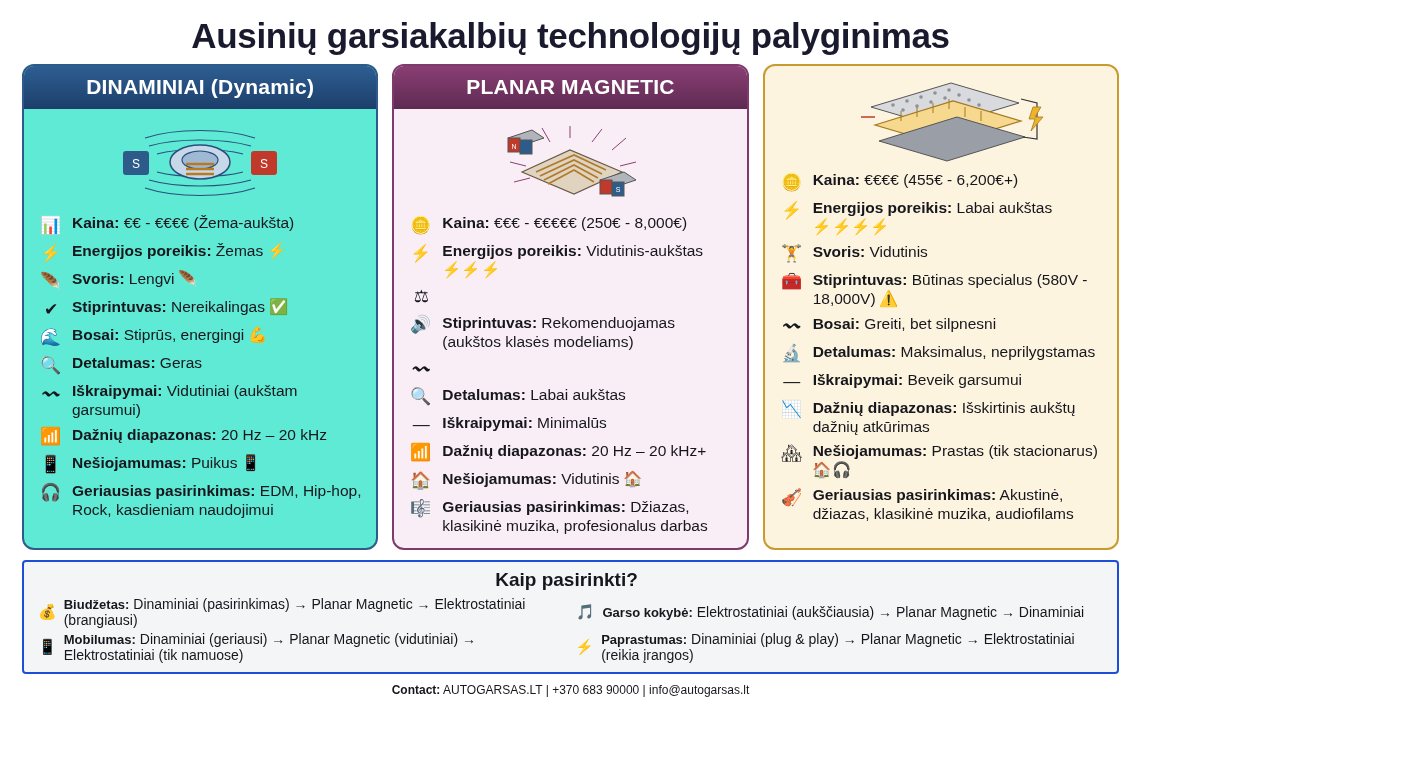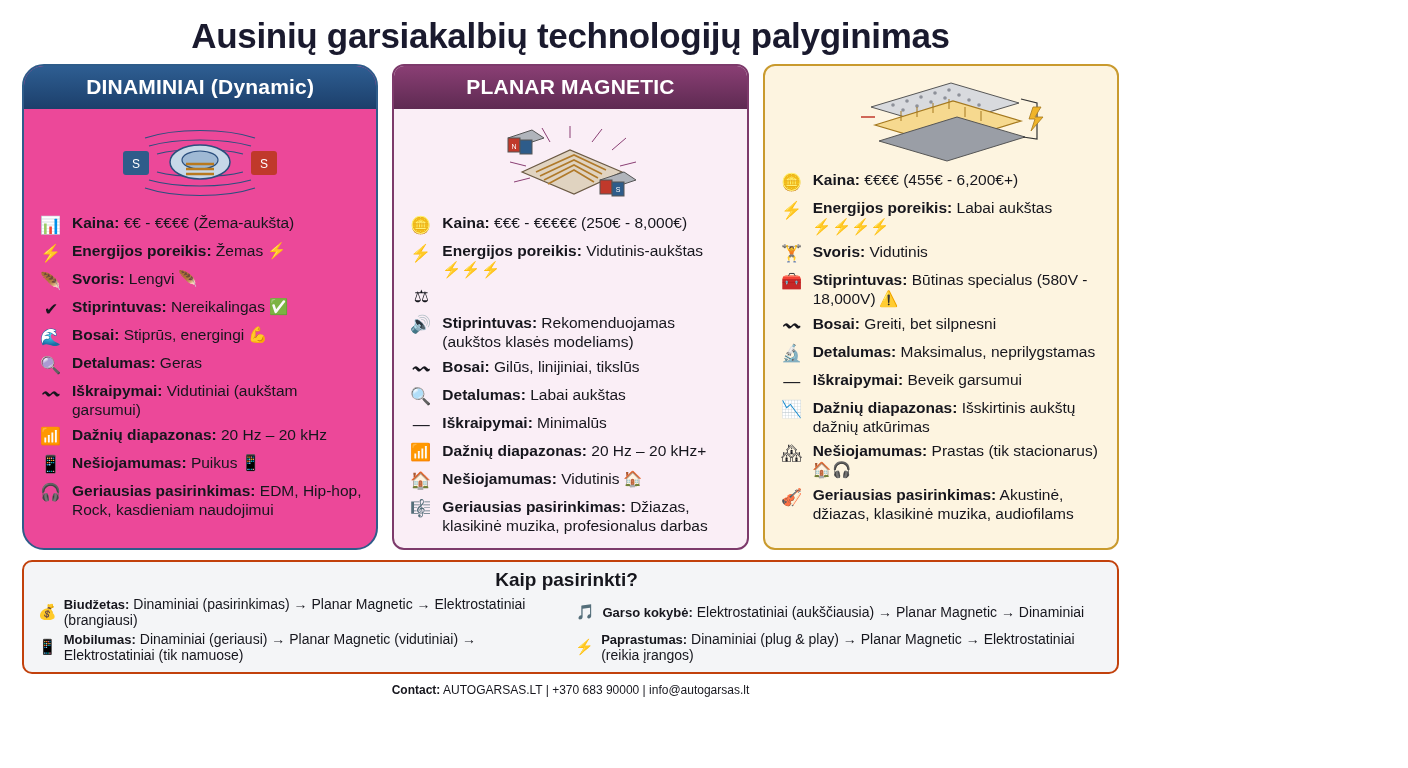--- a/index.html
+++ b/index.html
@@ -42,21 +42,21 @@
     font-weight: bold;
     color: #ffffff;
     padding: 9px 4px 10px 4px;
     letter-spacing: 0.2px;
   }
   .card-body {
     flex: 1;
     padding: 8px 12px 10px 12px;
   }
   
-  .c1 { border-color: #2e5c8a; background: #ec4899; border-radius: 22px; }
+  .c1 { border-color: #2e5c8a; background: #5eead4; }
   .c1 .card-hd { background: linear-gradient(180deg,#2e5e92 0%, #1c3f6b 100%); }
   
   .c2 { border-color: #7d3a6b; background: #faeef6; }
   .c2 .card-hd { background: linear-gradient(180deg,#8a3f74 0%, #5e2a52 100%); }
   
   .c3 { border-color: #c99a2e; background: #fdf4e0; }
   .c3 .card-hd { background: linear-gradient(180deg,#e3b14a 0%, #c98f2a 100%); }
 
   .art {
     height: 92px;
@@ -82,22 +82,22 @@
     align-items: center;
     justify-content: center;
     font-size: 17px;
     line-height: 1;
   }
   .row .txt { flex: 1; }
   .row .txt b { font-weight: bold; }
 
   .howto {
     margin: 10px 22px 0 22px;
-    border: 2px solid #c2410c;
-    border-radius: 10px;
+    border: 2px solid #1d4ed8;
+    border-radius: 4px;
     background: #f4f5f7;
     padding: 7px 22px 9px 14px;
   }
   .howto-title {
     text-align: center;
     font-weight: bold;
     font-size: 19px;
     color: #16161d;
     margin-bottom: 5px;
   }
@@ -253,21 +253,20 @@
             </div>
           <div class="row">
               <span class="ico">⚖</span>
             </div>
           <div class="row">
               <span class="ico">🔊</span>
               <span class="txt"><b>Stiprintuvas:</b><span> Rekomenduojamas (aukštos klasės modeliams)</span></span>
             </div>
           <div class="row">
               <span class="ico">〰</span>
-              <span class="txt"><b>Bosai:</b><span> Gilūs, linijiniai, tikslūs</span></span>
             </div>
           <div class="row">
               <span class="ico">🔍</span>
               <span class="txt"><b>Detalumas:</b><span> Labai aukštas</span></span>
             </div>
           <div class="row">
               <span class="ico">—</span>
               <span class="txt"><b>Iškraipymai:</b><span> Minimalūs</span></span>
             </div>
           <div class="row">

